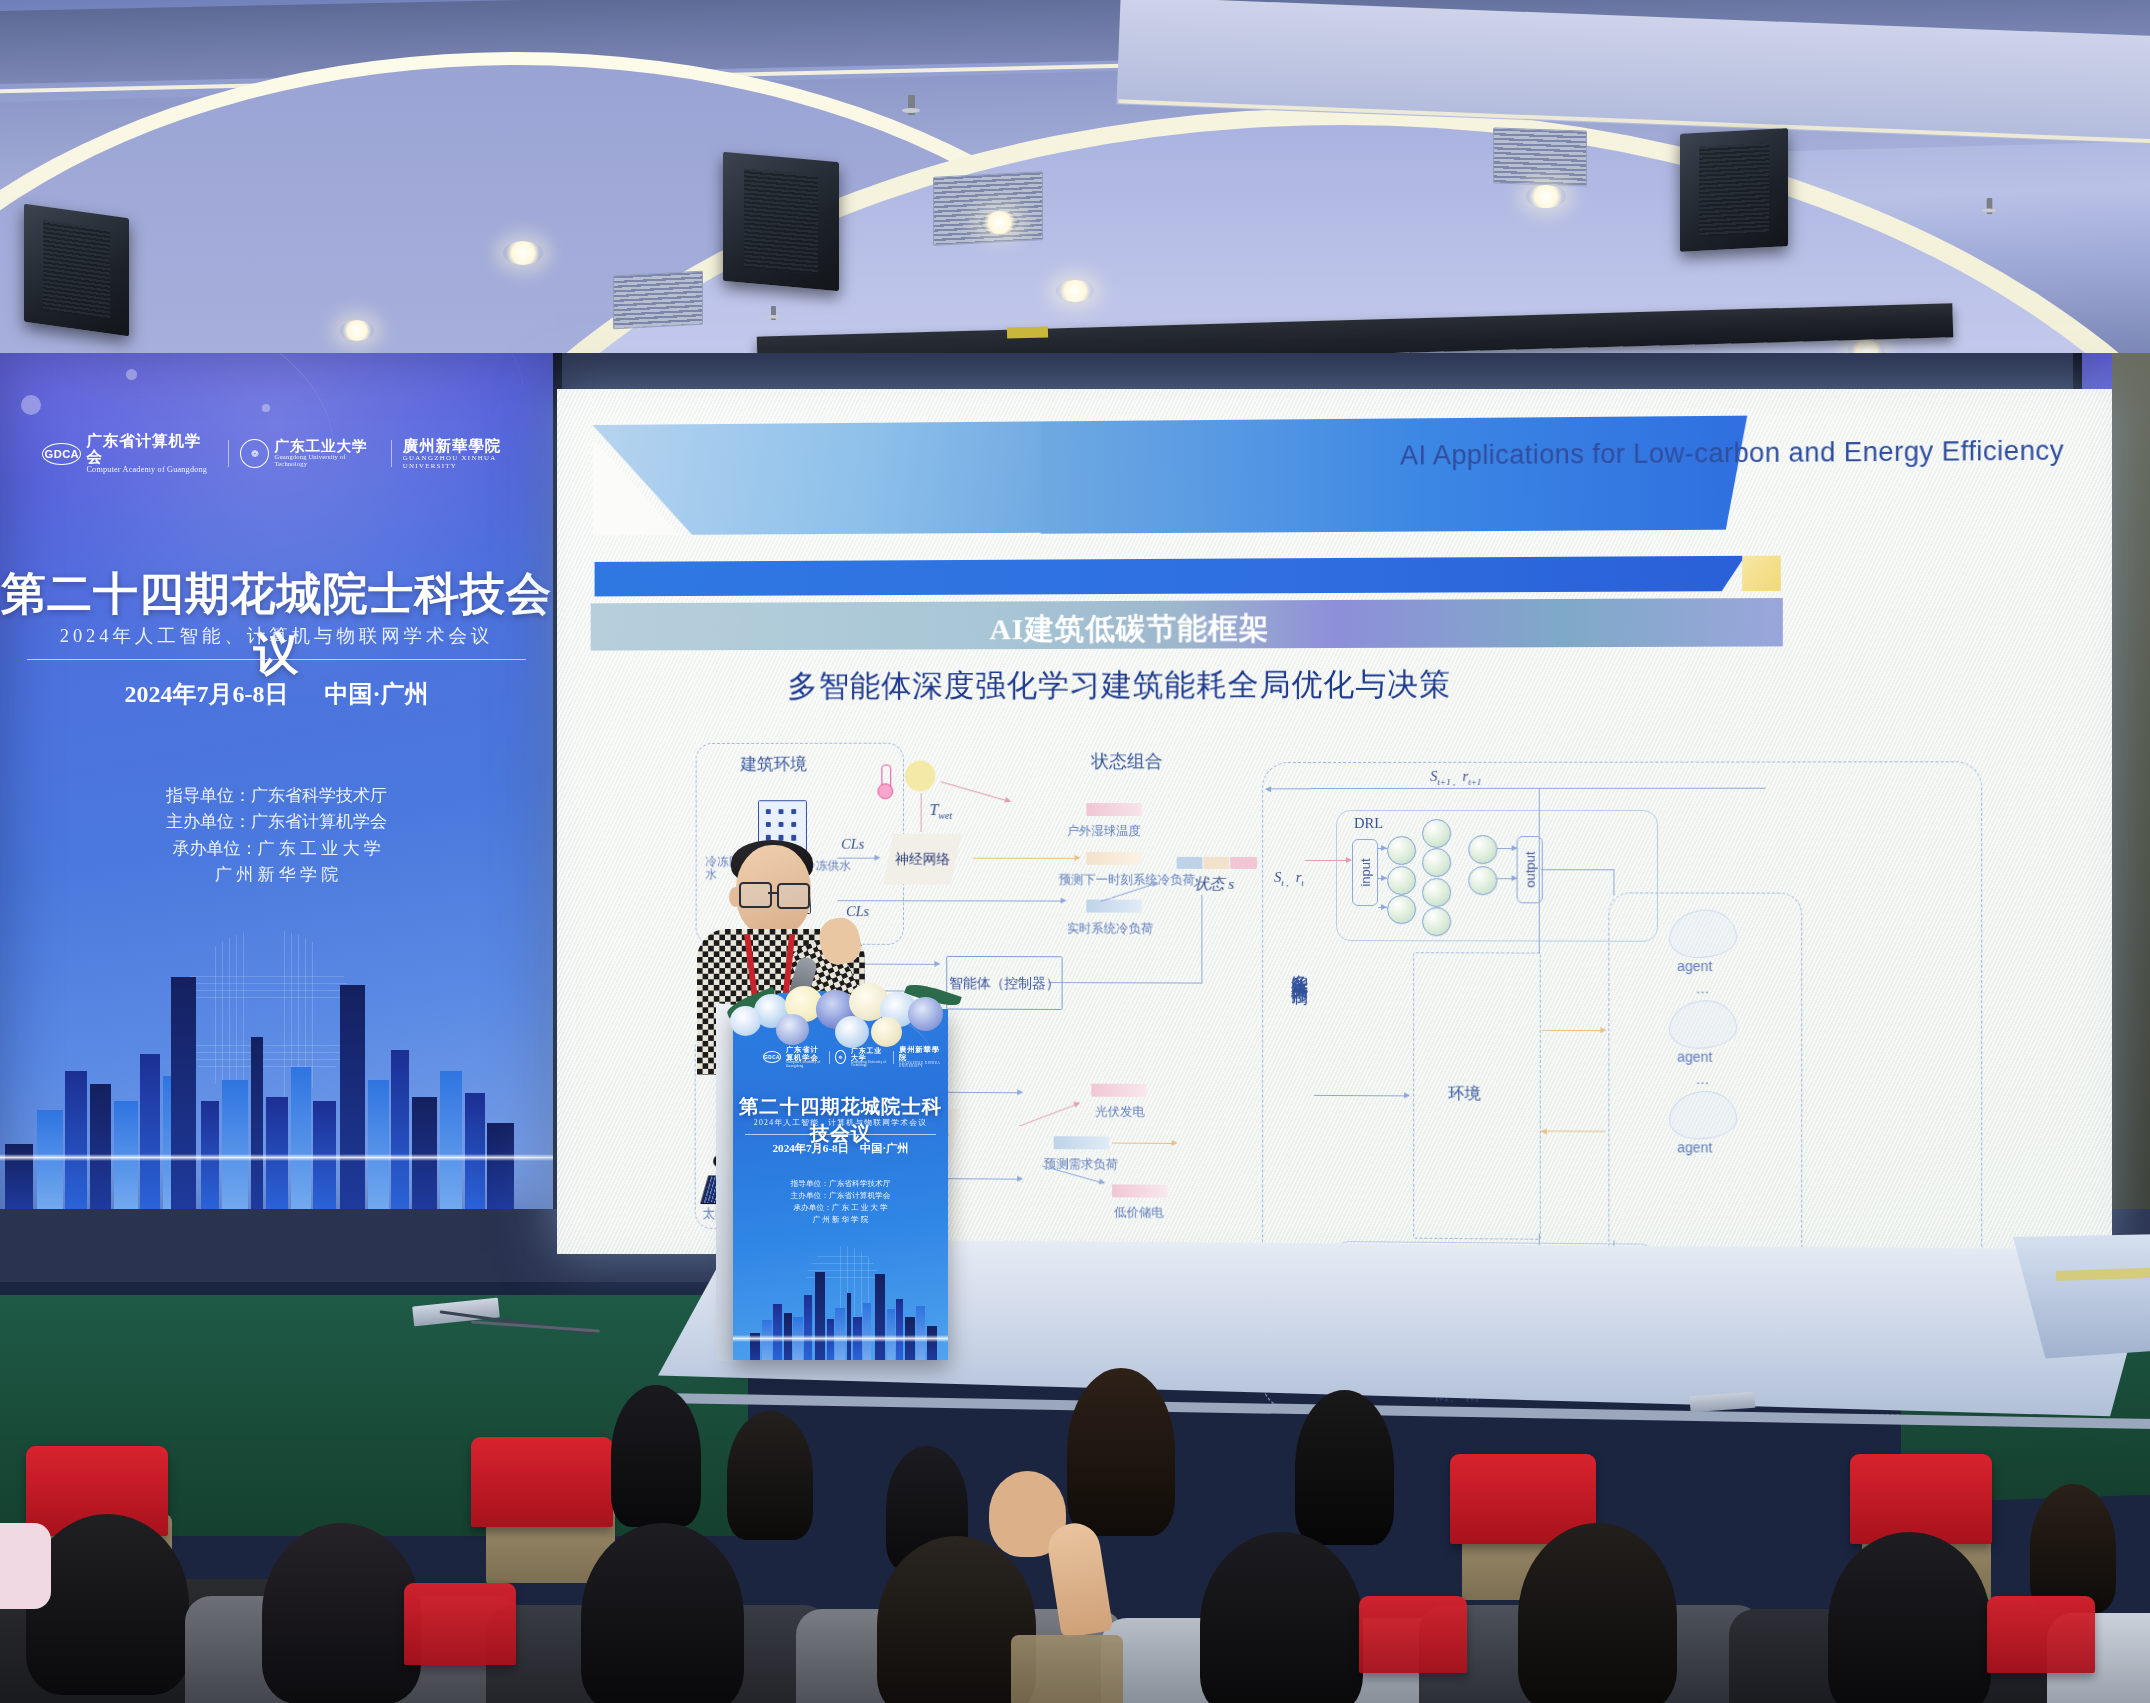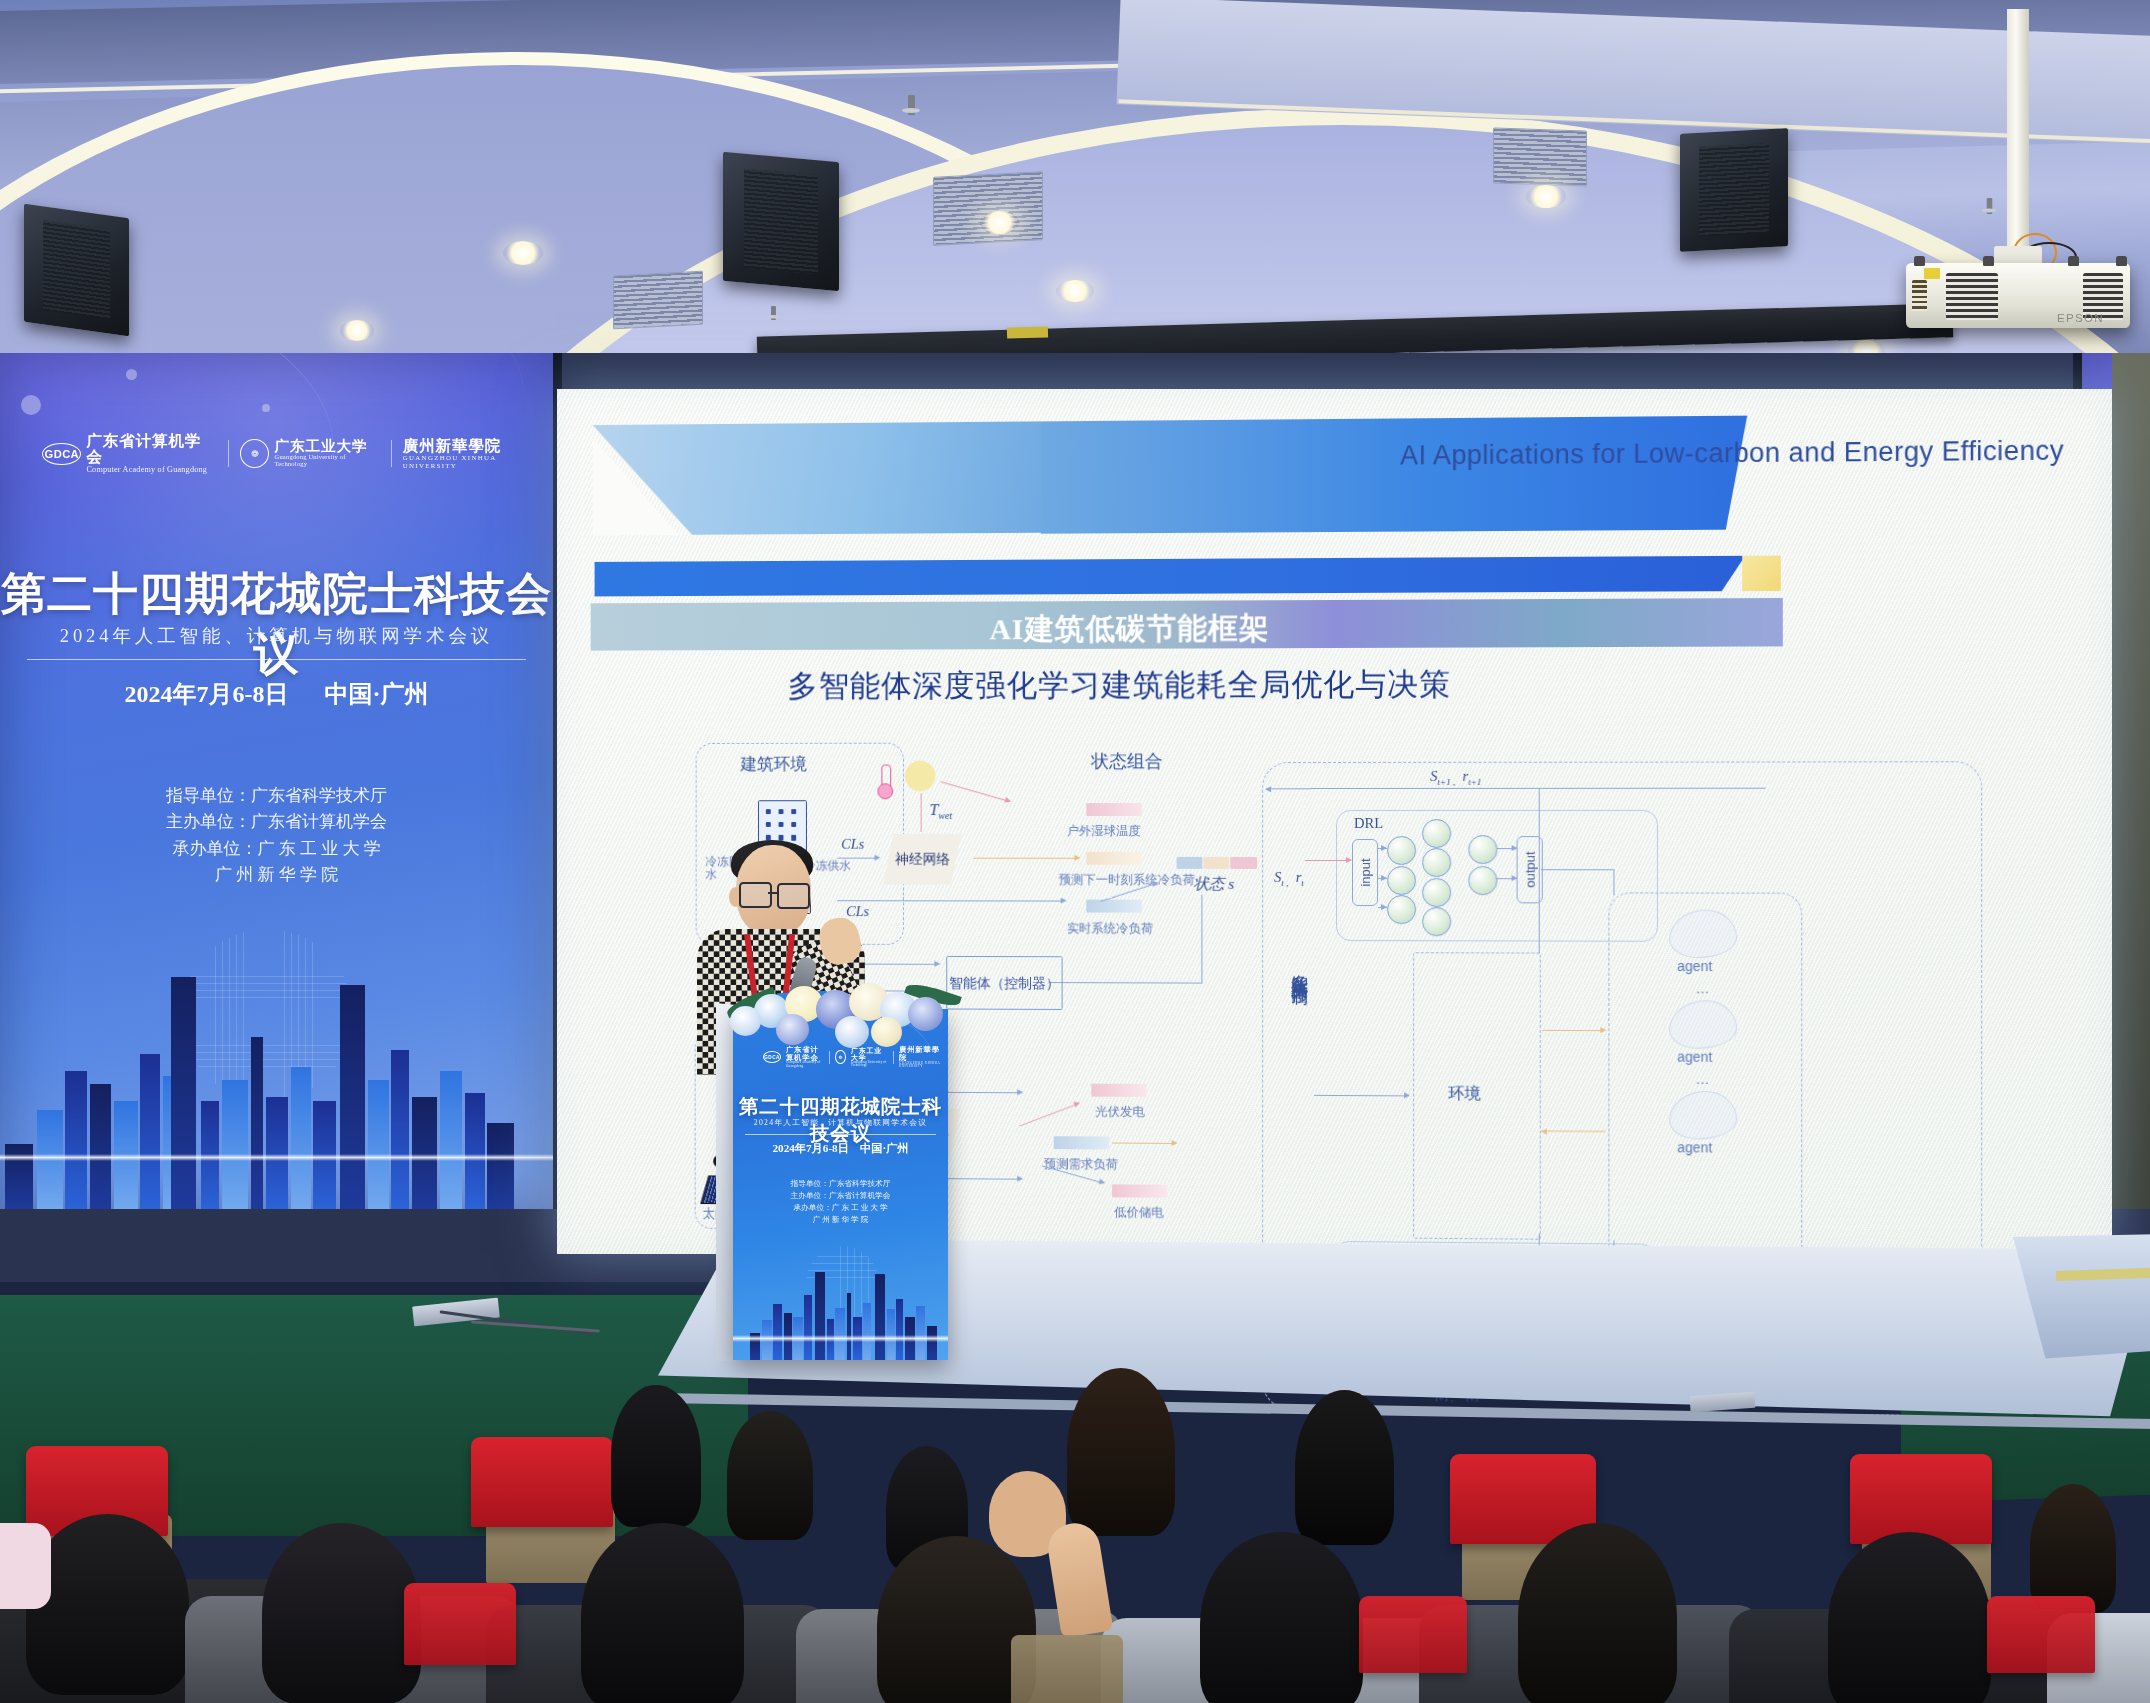--- a/index.html
+++ b/index.html
@@ -233,38 +233,20 @@
     <div class="downlight" style="left:1056px;top:280px;width:38px;height:22.4px;"></div>
     <div class="downlight" style="left:1526px;top:185px;width:40px;height:23px;"></div>
 
     <div class="downlight" style="left:1848px;top:340px;width:37px;height:21.5px;"></div>
     <div class="downlight" style="left:340px;top:320px;width:34px;height:20.6px;"></div>
 
     <div class="abs" style="left:757px;top:320px;width:1196px;height:34px;transform:rotate(-1.6deg);
         background:linear-gradient(180deg,#2b2f36,#14171c);box-shadow:0 5.2px 10.3px rgba(0,0,0,.45);"></div>
     <div class="abs" style="left:1007px;top:327px;width:41px;height:11.2px;background:#c9b83a;transform:rotate(-1.6deg);"></div>
 
-    <div id="projector" class="abs">
-      <div class="proj-pole"></div>
-      <div class="cable" style="left:107px;top:-7.7px;width:40px;height:35px;"></div>
-      <div class="cable blk" style="left:115px;top:0.9px;width:52px;height:27.5px;"></div>
-      <div class="proj-mount"></div>
-      <div class="proj-body">
-        <div class="proj-grill" style="left:40px;"></div>
-        <div class="proj-grill" style="right:6.9px;width:40px;"></div>
-        <div class="abs" style="left:6px;top:17px;width:14.6px;height:31px;
-             background:repeating-linear-gradient(180deg,#5a4a2a 0 2.6px,#e9e9e0 2.6px 5.2px);border-radius:1.7px;"></div>
-        <div class="abs" style="left:18px;top:4.3px;width:16.3px;height:11.2px;background:#e8cf37;border-radius:0.9px;"></div>
-        <div class="proj-label">EPSON</div>
-      </div>
-      <div class="proj-foot" style="left:7.7px;"></div>
-      <div class="proj-foot" style="left:77px;"></div>
-      <div class="proj-foot" style="right:51px;"></div>
-      <div class="proj-foot" style="right:2.6px;"></div>
-    </div>
   </div>
 
   <div id="backwall" class="abs">
 
     <div class="banner" style="left:0;width:553px;height:856px;">
       <div class="netline" style="left:-138px;top:-69px;width:473px;height:275px;transform:rotate(9deg);"></div>
       <div class="netline" style="left:-77px;top:-99px;width:602px;height:327px;transform:rotate(-5deg);"></div>
       <div class="netdot" style="left:20.6px;top:42px;width:20px;height:20px;"></div>
       <div class="netdot" style="left:126px;top:15.5px;width:11.2px;height:11.2px;"></div>
       <div class="netdot" style="left:262px;top:51px;width:7.7px;height:7.7px;"></div>

